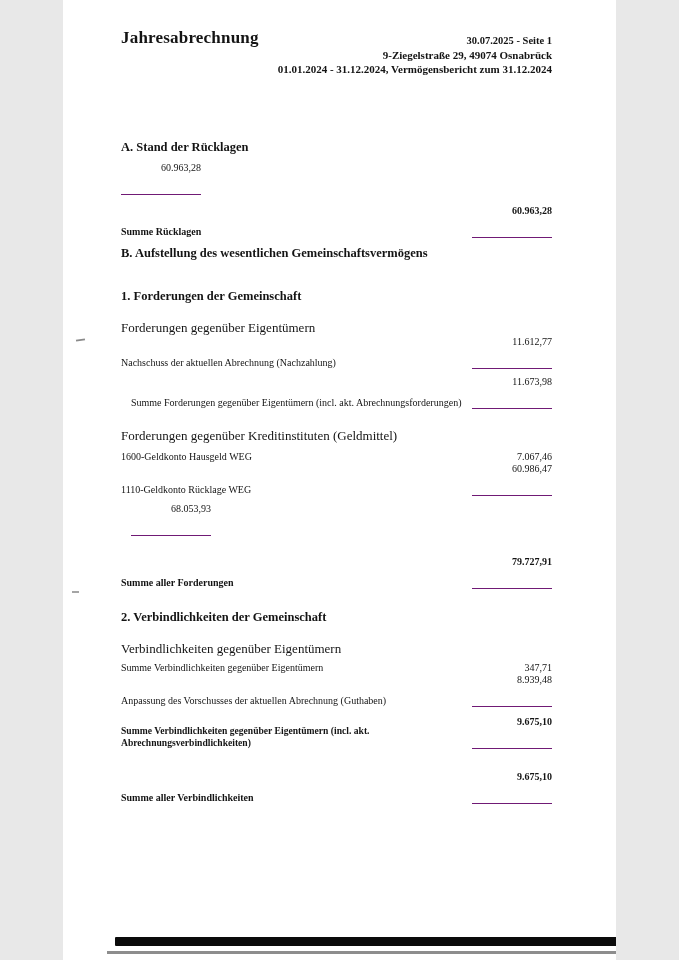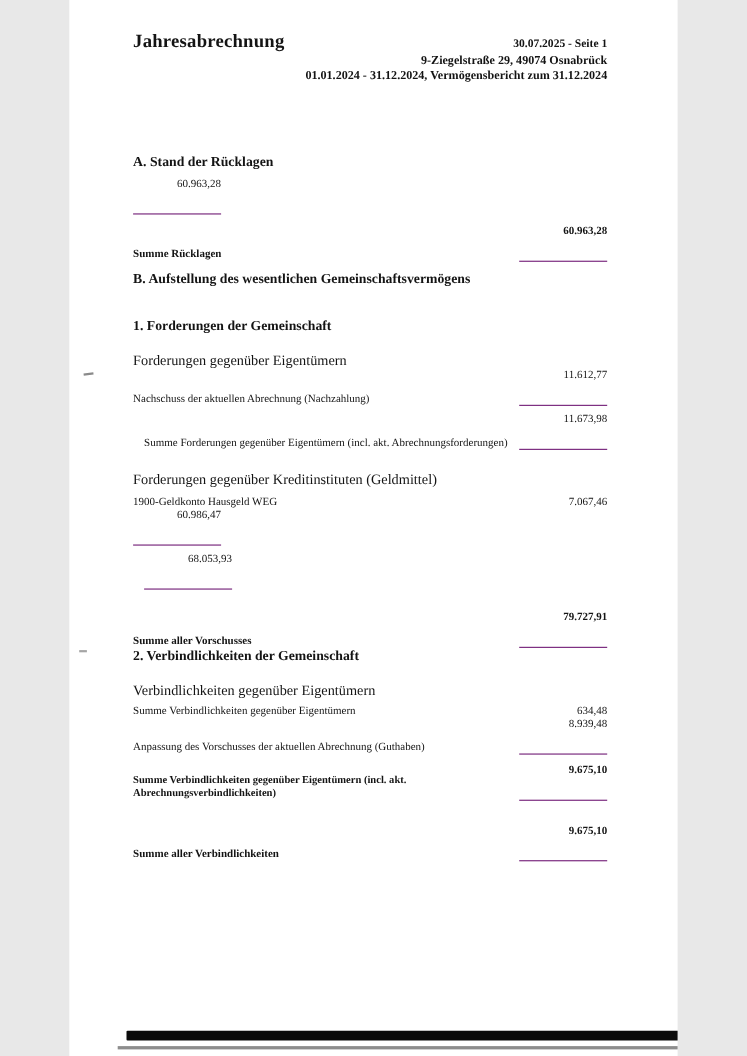--- a/index.html
+++ b/index.html
@@ -34,21 +34,21 @@
   .m-secA   { margin-top:64px; }
   .m-rowA   { margin-top:7px; }
   .m-sumA   { margin-top:10px; }
   .m-secB   { margin-top:8px; }
   .m-sub1   { margin-top:28px; }
   .m-grp    { margin-top:16px; }
   .m-rows   { margin-top:7px; }
   .m-sum    { margin-top:7px;margin-left:10px; }
   .m-grp2   { margin-top:19px; }
   .m-total1 { margin-top:20px; }
-  .m-sub2   { }
+  .m-sub2   { margin-top:21px; }
   .m-rows2  { margin-top:5px; }
   .m-sumV   { margin-top:9px; }
   .m-total2 { margin-top:22px; }
 
   
   .artifact { position:absolute; background:#8a8a8a; }
   .art-1 { left:13px; top:339px; width:9px; height:2px; transform:rotate(-8deg); }
   .art-2 { left:9px; top:591px; width:7px; height:2px; background:#a5a5a5; }
   .bottom-bar  { position:absolute; left:52px; top:937px; width:606px; height:9px; background:#0b0b0b; border-radius:1px; }
   .bottom-bar2 { position:absolute; left:44px; top:951px; width:592px; height:3px; background:#8d8d8d; }
@@ -84,41 +84,42 @@
       <span class="label">Nachschuss der aktuellen Abrechnung (Nachzahlung)</span>
       <span class="value ul">11.612,77</span>
     </div>
     <div class="row m-sum">
       <span class="label">Summe Forderungen gegenüber Eigentümern (incl. akt. Abrechnungsforderungen)</span>
       <span class="value ul">11.673,98</span>
     </div>
 
     <div class="group-heading m-grp2">Forderungen gegenüber Kreditinstituten (Geldmittel)</div>
     <div class="row m-rows">
-      <span class="label">1900-Geldkonto Hausgeld WEG</span>
+      <span class="label">1600-Geldkonto Hausgeld WEG</span>
       <span class="value">7.067,46</span>
     </div>
     <div class="row">
+      <span class="label">1110-Geldkonto Rücklage WEG</span>
       <span class="value ul">60.986,47</span>
     </div>
     <div class="row m-sum">
       <span class="value ul">68.053,93</span>
     </div>
 
     <div class="row bold m-total1">
-      <span class="label">Summe aller Vorschusses</span>
+      <span class="label">Summe aller Forderungen</span>
       <span class="value ul">79.727,91</span>
     </div>
 
     <div class="sec-heading m-sub2">2. Verbindlichkeiten der Gemeinschaft</div>
 
     <div class="group-heading m-grp">Verbindlichkeiten gegenüber Eigentümern</div>
     <div class="row m-rows2">
       <span class="label">Summe Verbindlichkeiten gegenüber Eigentümern</span>
-      <span class="value">634,48</span>
+      <span class="value">347,71</span>
     </div>
     <div class="row">
       <span class="label">Anpassung des Vorschusses der aktuellen Abrechnung (Guthaben)</span>
       <span class="value ul">8.939,48</span>
     </div>
     <div class="row bold tight m-sumV">
       <span class="label">Summe Verbindlichkeiten gegenüber Eigentümern (incl. akt. Abrechnungsverbindlichkeiten)</span>
       <span class="value ul">9.675,10</span>
     </div>
 

